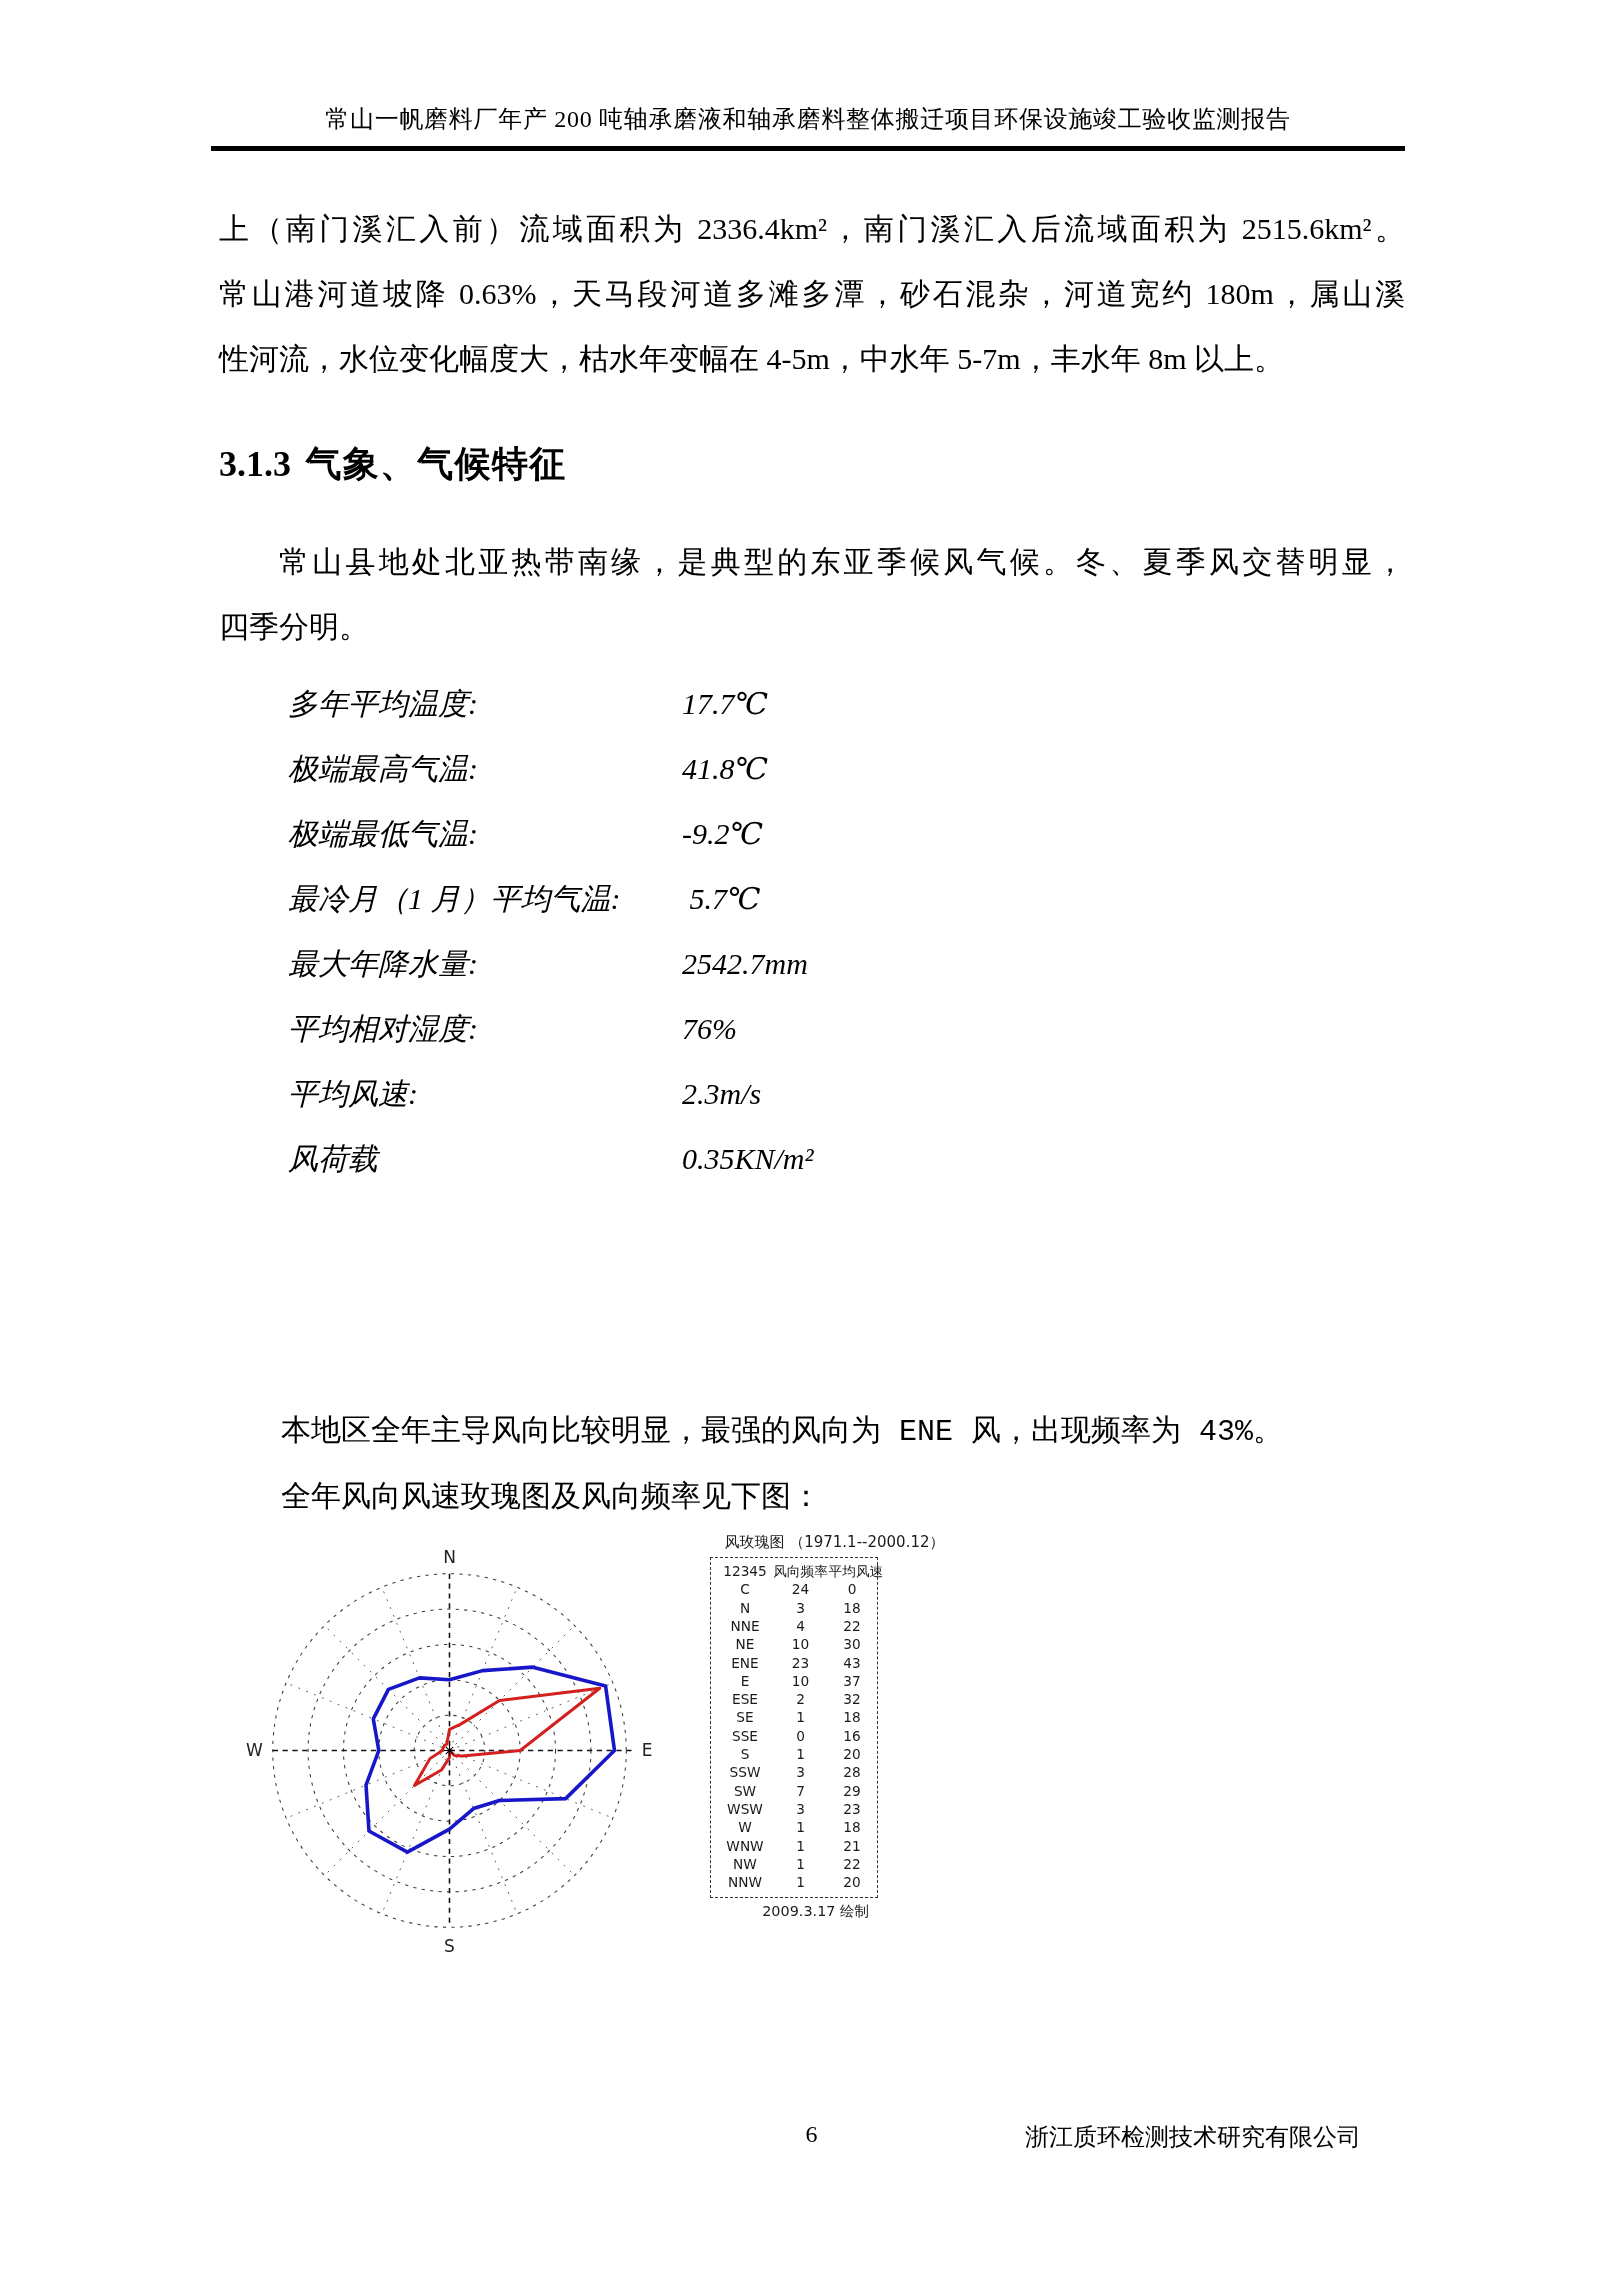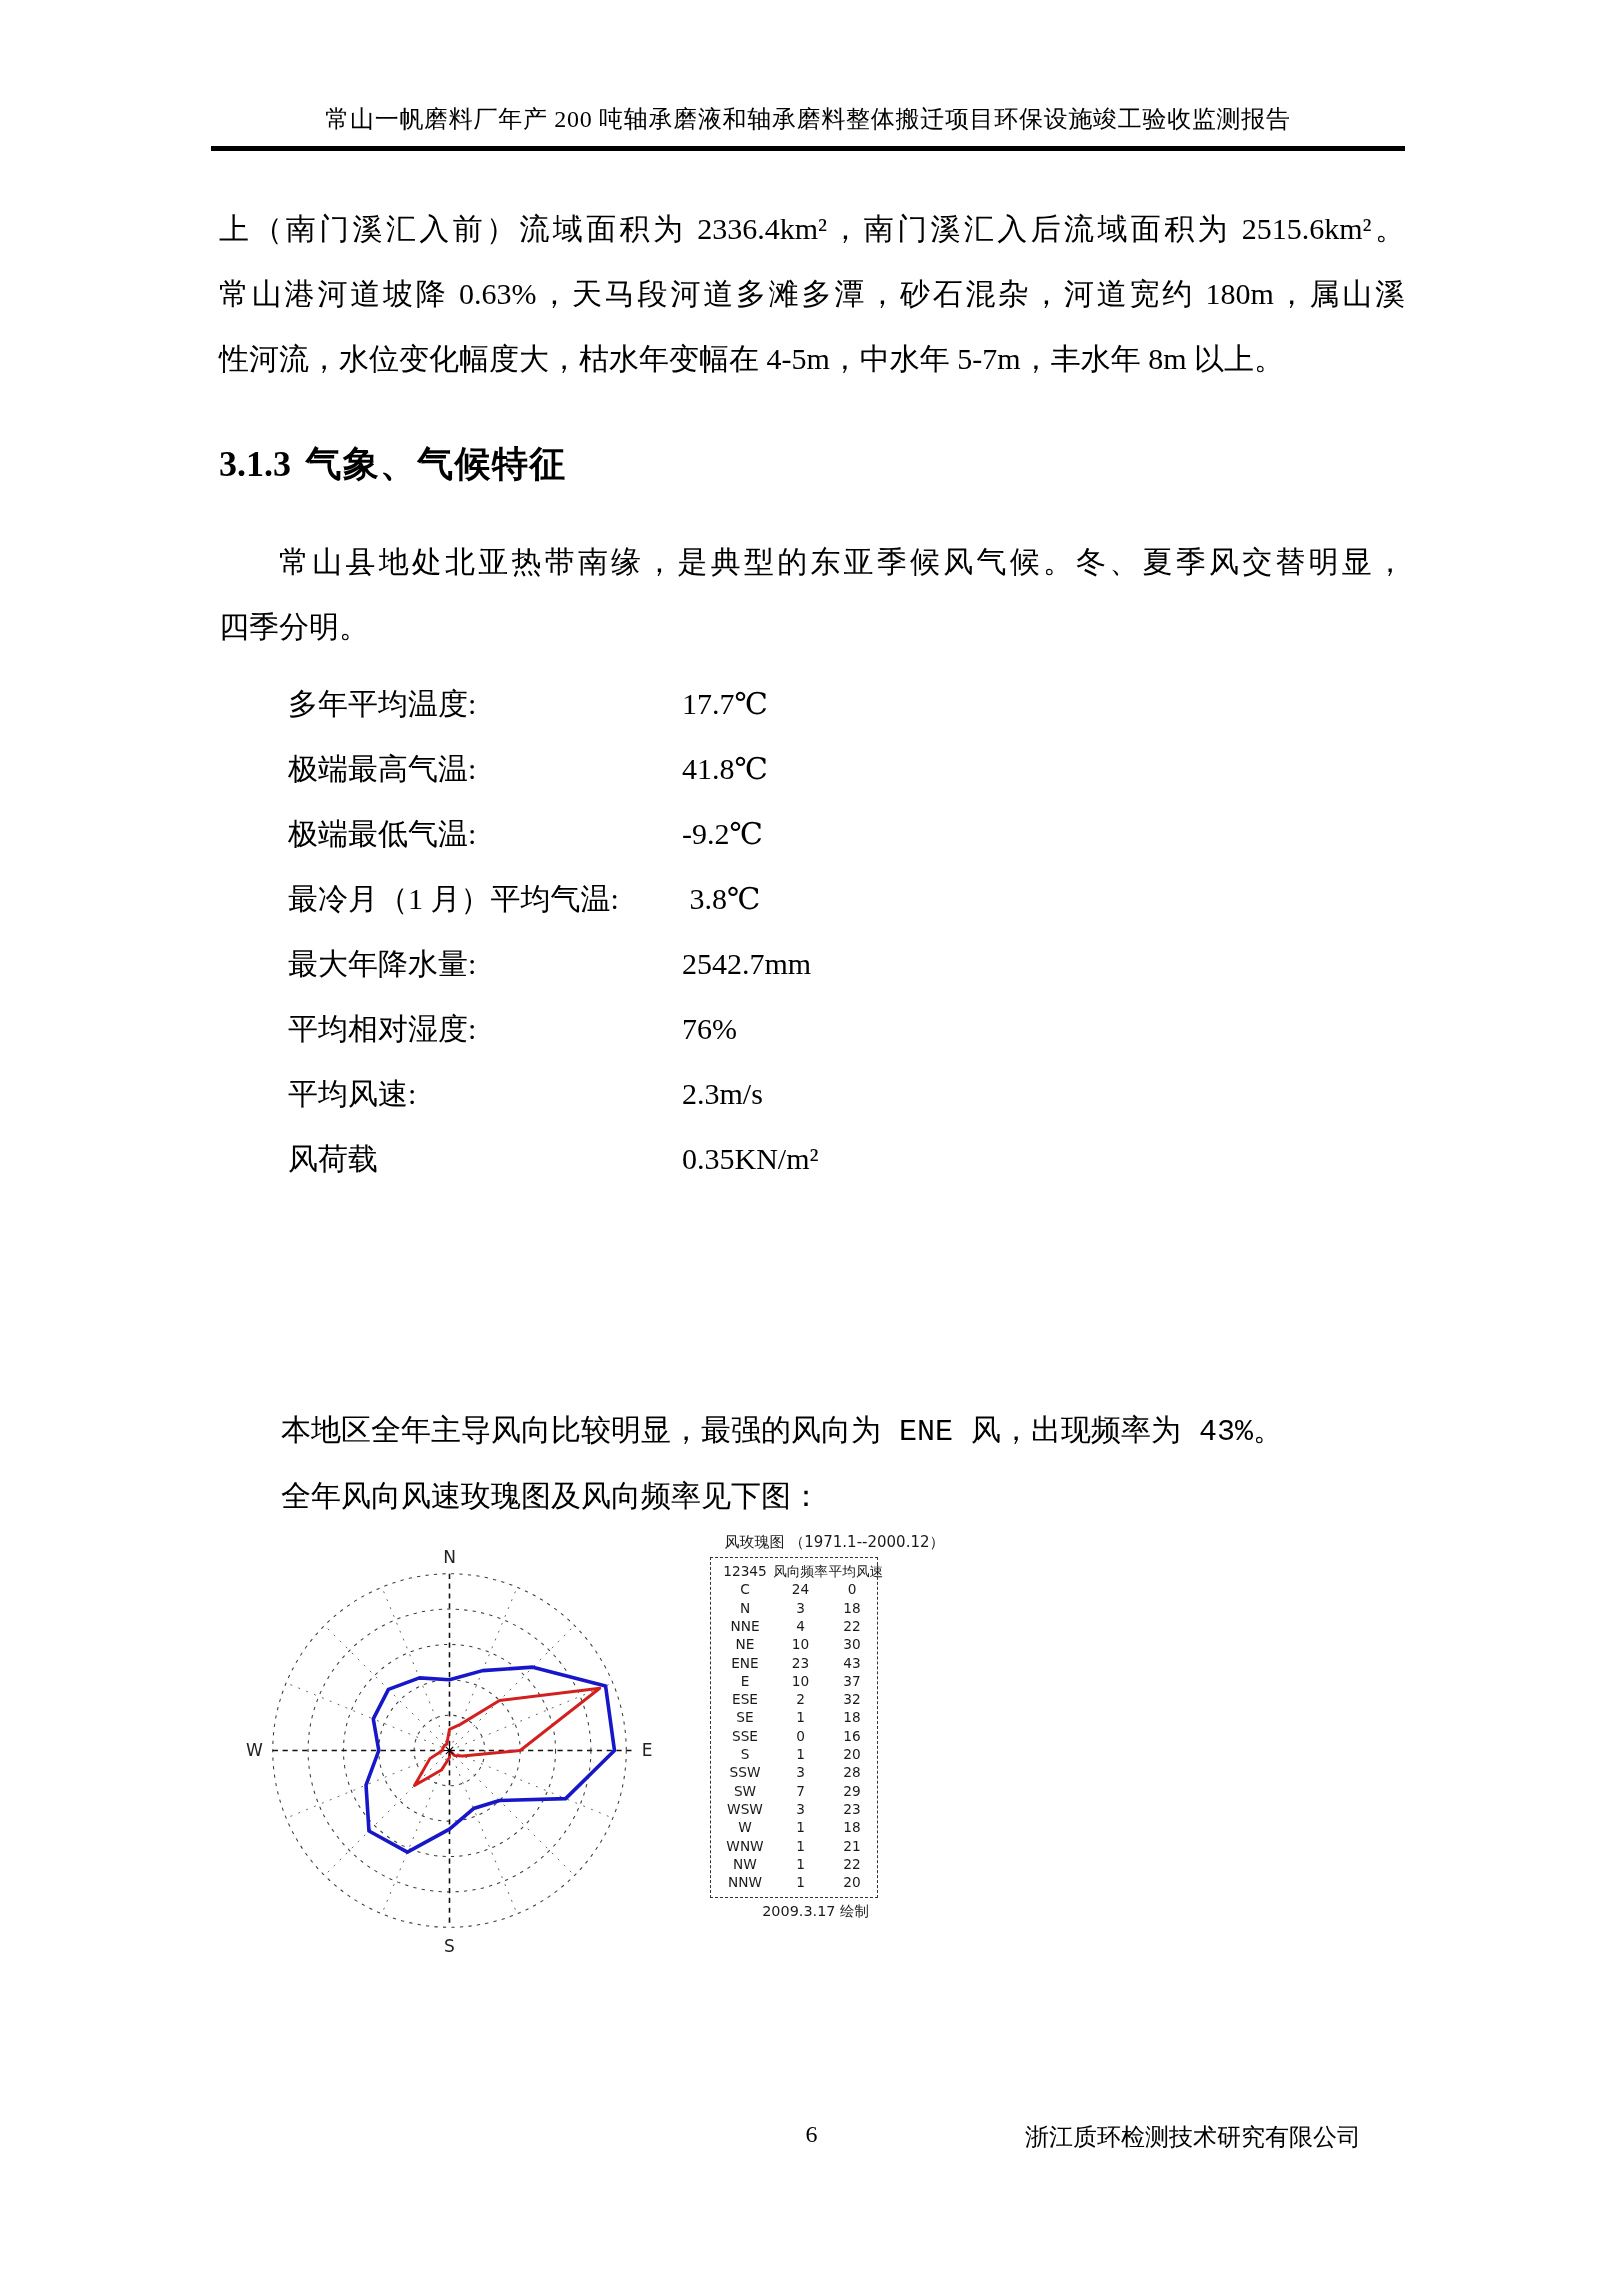--- a/index.html
+++ b/index.html
@@ -27,21 +27,21 @@
   #p-rose { top:1466px; }
   
   .sect {
     position:absolute; left:219px; top:440px; width:1186px;
     font-size:36px; font-weight:bold; white-space:nowrap;
   }
   .sect .num { font-family:"Liberation Serif","DejaVu Serif",serif; margin-right:14.4px; }
   .sect .ttl { font-family:"Liberation Sans","DejaVu Sans",sans-serif; letter-spacing:1.3px; }
   
   #climate-list { position:absolute; left:219px; top:671px; width:1186px; font-size:30px; }
-  .clim-row { position:relative; height:65px; line-height:65px; }
+  .clim-row { position:relative; height:65px; line-height:65px;font-style:italic; }
   .clim-label { position:absolute; left:69px; white-space:pre; }
   .clim-value { position:absolute; left:463px; white-space:pre; }
   
   #rose-wrap { position:absolute; left:240px; top:1541px; width:419px; height:419px; }
   
   #wind-table-wrap {
     position:absolute; left:710px; top:1533px; width:168px;
     font-family:"DejaVu Sans","Liberation Sans",sans-serif; color:#1a1a1a;
   }
   .wt-title { font-size:15px; white-space:nowrap; padding-left:14.4px; margin-bottom:5.2px; }
@@ -85,21 +85,21 @@
       <div class="clim-row">
         <span class="clim-label">极端最高气温:</span>
         <span class="clim-value">41.8℃</span>
       </div>
       <div class="clim-row">
         <span class="clim-label">极端最低气温:</span>
         <span class="clim-value">-9.2℃</span>
       </div>
       <div class="clim-row">
         <span class="clim-label">最冷月（1 月）平均气温:</span>
-        <span class="clim-value"> 3.8℃</span>
+        <span class="clim-value"> 5.7℃</span>
       </div>
       <div class="clim-row">
         <span class="clim-label">最大年降水量:</span>
         <span class="clim-value">2542.7mm</span>
       </div>
       <div class="clim-row">
         <span class="clim-label">平均相对湿度:</span>
         <span class="clim-value">76%</span>
       </div>
       <div class="clim-row">

